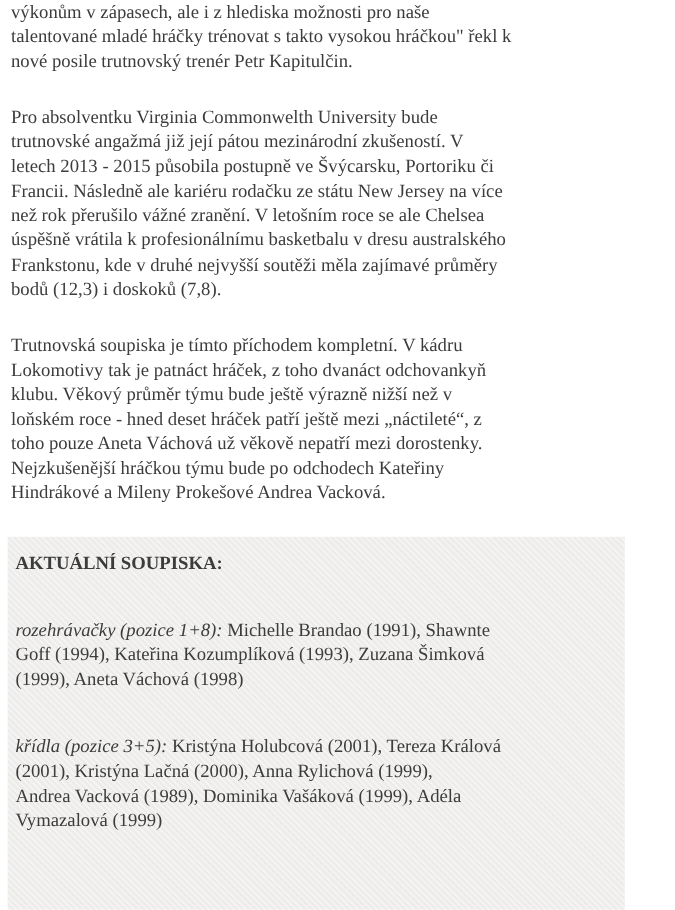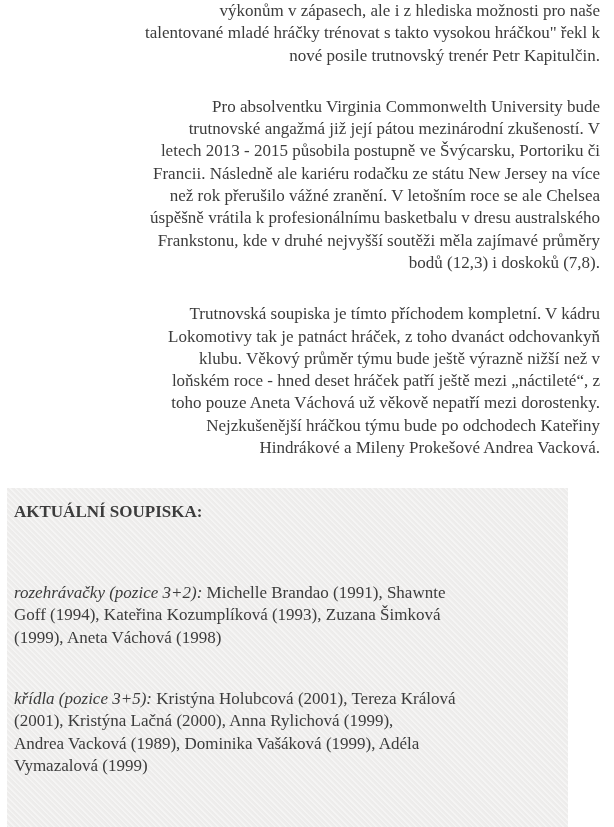--- a/index.html
+++ b/index.html
@@ -18,39 +18,38 @@
   }
   .article {
     padding: 0 0 0 10px;
     width: 604px;
     box-sizing: border-box;
   }
   .para {
     margin: 0 0 29px 0;
     width: 590px;
     white-space: pre-line;
-    text-align: right;
   }
   .roster-box {
     margin: 14px 0 0 -3px;
     width: 561px;
     box-sizing: border-box;
     background-color: #f0efee;
     background-image: repeating-linear-gradient(
       45deg,
       rgba(255,255,255,0.35) 0px,
       rgba(255,255,255,0.35) 1px,
       rgba(0,0,0,0.012) 2px,
       rgba(0,0,0,0.012) 4px
     );
     padding: 13px 16px 24px 7px;
     min-height: 400px;
   }
   .roster-title {
-    margin: 0 0 36px 0;
+    margin: 0 0 16px 0;
     font-weight: bold;
   }
   .roster-group {
     margin: 0 0 17px 0;
     width: 500px;
     white-space: pre-line;
   }
   .roster-group:last-child {
     margin-bottom: 0;
   }
@@ -82,21 +81,21 @@
 loňském roce - hned deset hráček patří ještě mezi „náctileté“, z
 toho pouze Aneta Váchová už věkově nepatří mezi dorostenky.
 Nejzkušenější hráčkou týmu bude po odchodech Kateřiny
 Hindrákové a Mileny Prokešové Andrea Vacková.</p>
 
 
   <div class="roster-box">
     <p class="roster-title">AKTUÁLNÍ SOUPISKA:</p>
 
     <p class="roster-group">
-      <span class="roster-label">rozehrávačky (pozice 3+2):</span><span> Michelle Brandao (1991), Shawnte
+      <span class="roster-label">rozehrávačky (pozice 1+8):</span><span> Michelle Brandao (1991), Shawnte
 Goff (1994), Kateřina Kozumplíková (1993), Zuzana Šimková
 (1999), Aneta Váchová (1998)</span>
     </p>
 
     <p class="roster-group">
       <span class="roster-label">křídla (pozice 3+5):</span><span> Kristýna Holubcová (2001), Tereza Králová
 (2001), Kristýna Lačná (2000), Anna Rylichová (1999),
 Andrea Vacková (1989), Dominika Vašáková (1999), Adéla
 Vymazalová (1999)</span>
     </p>

